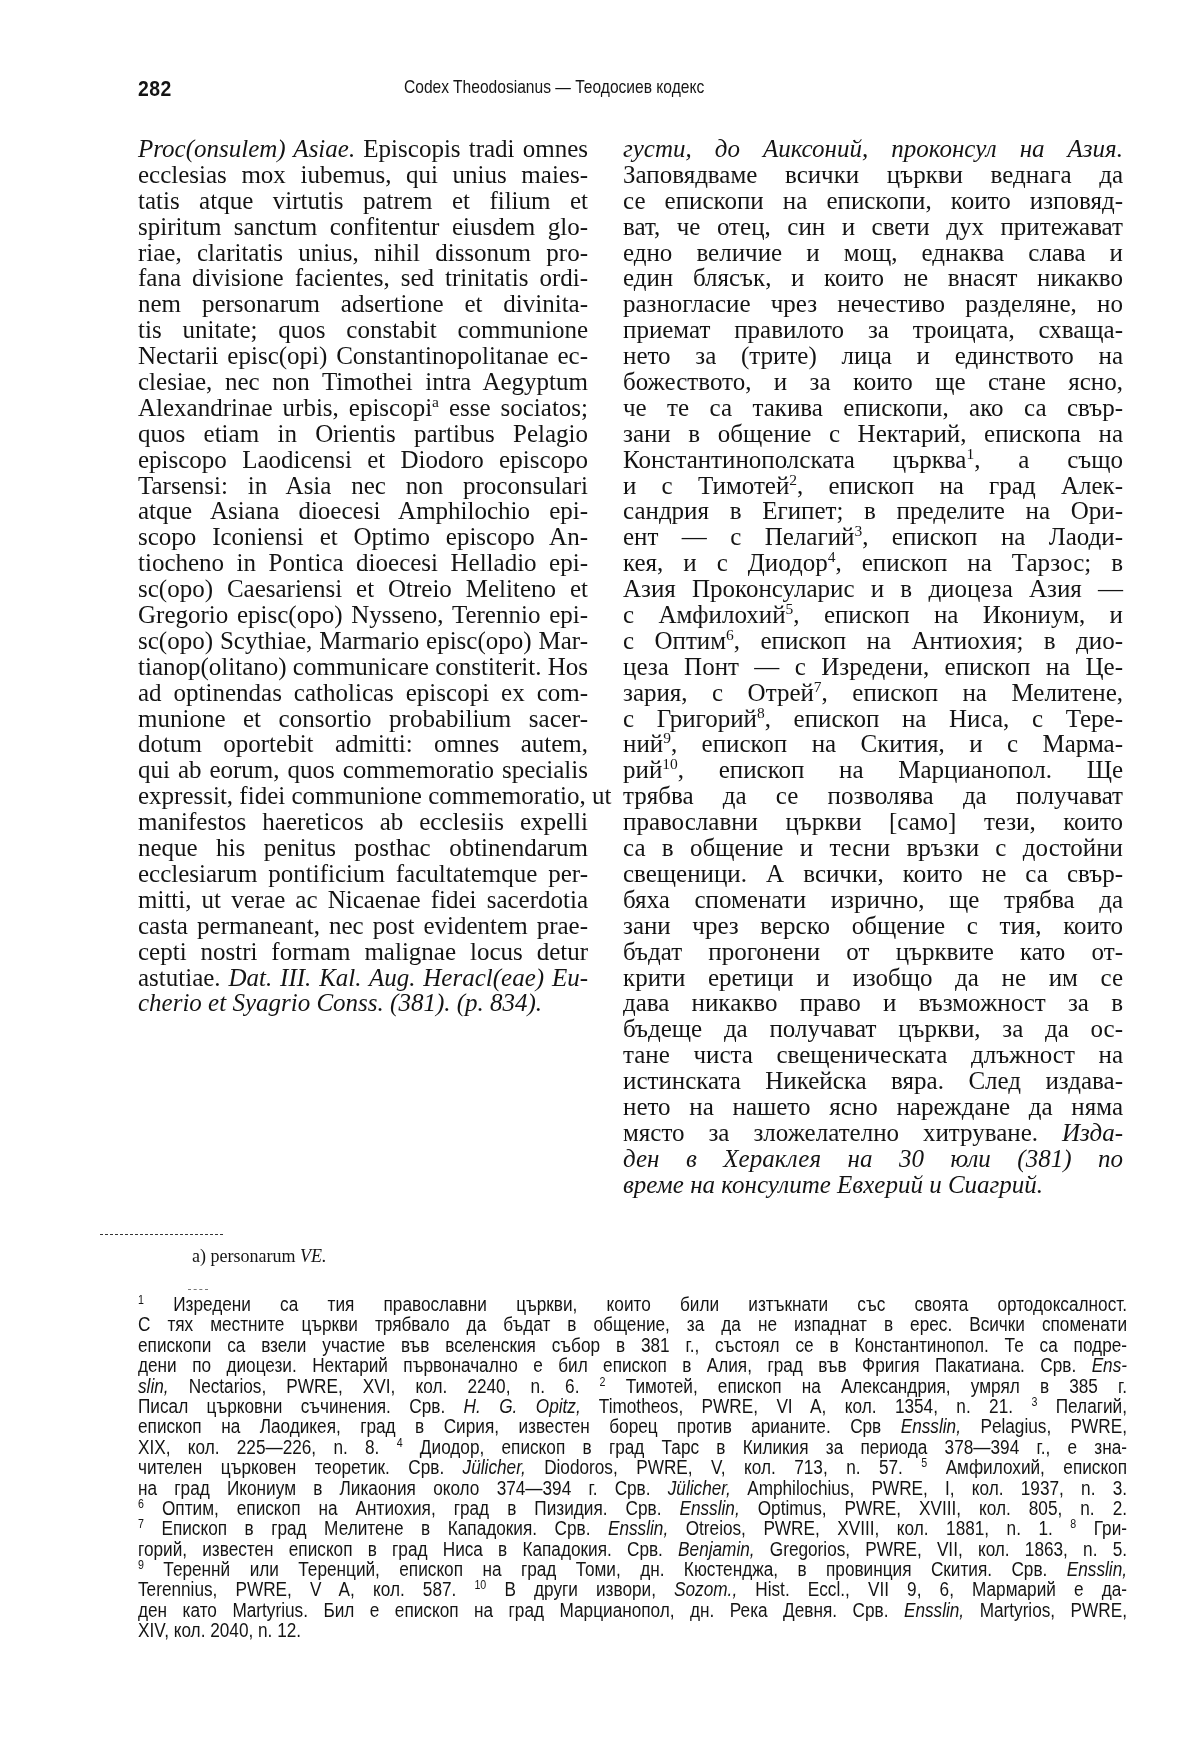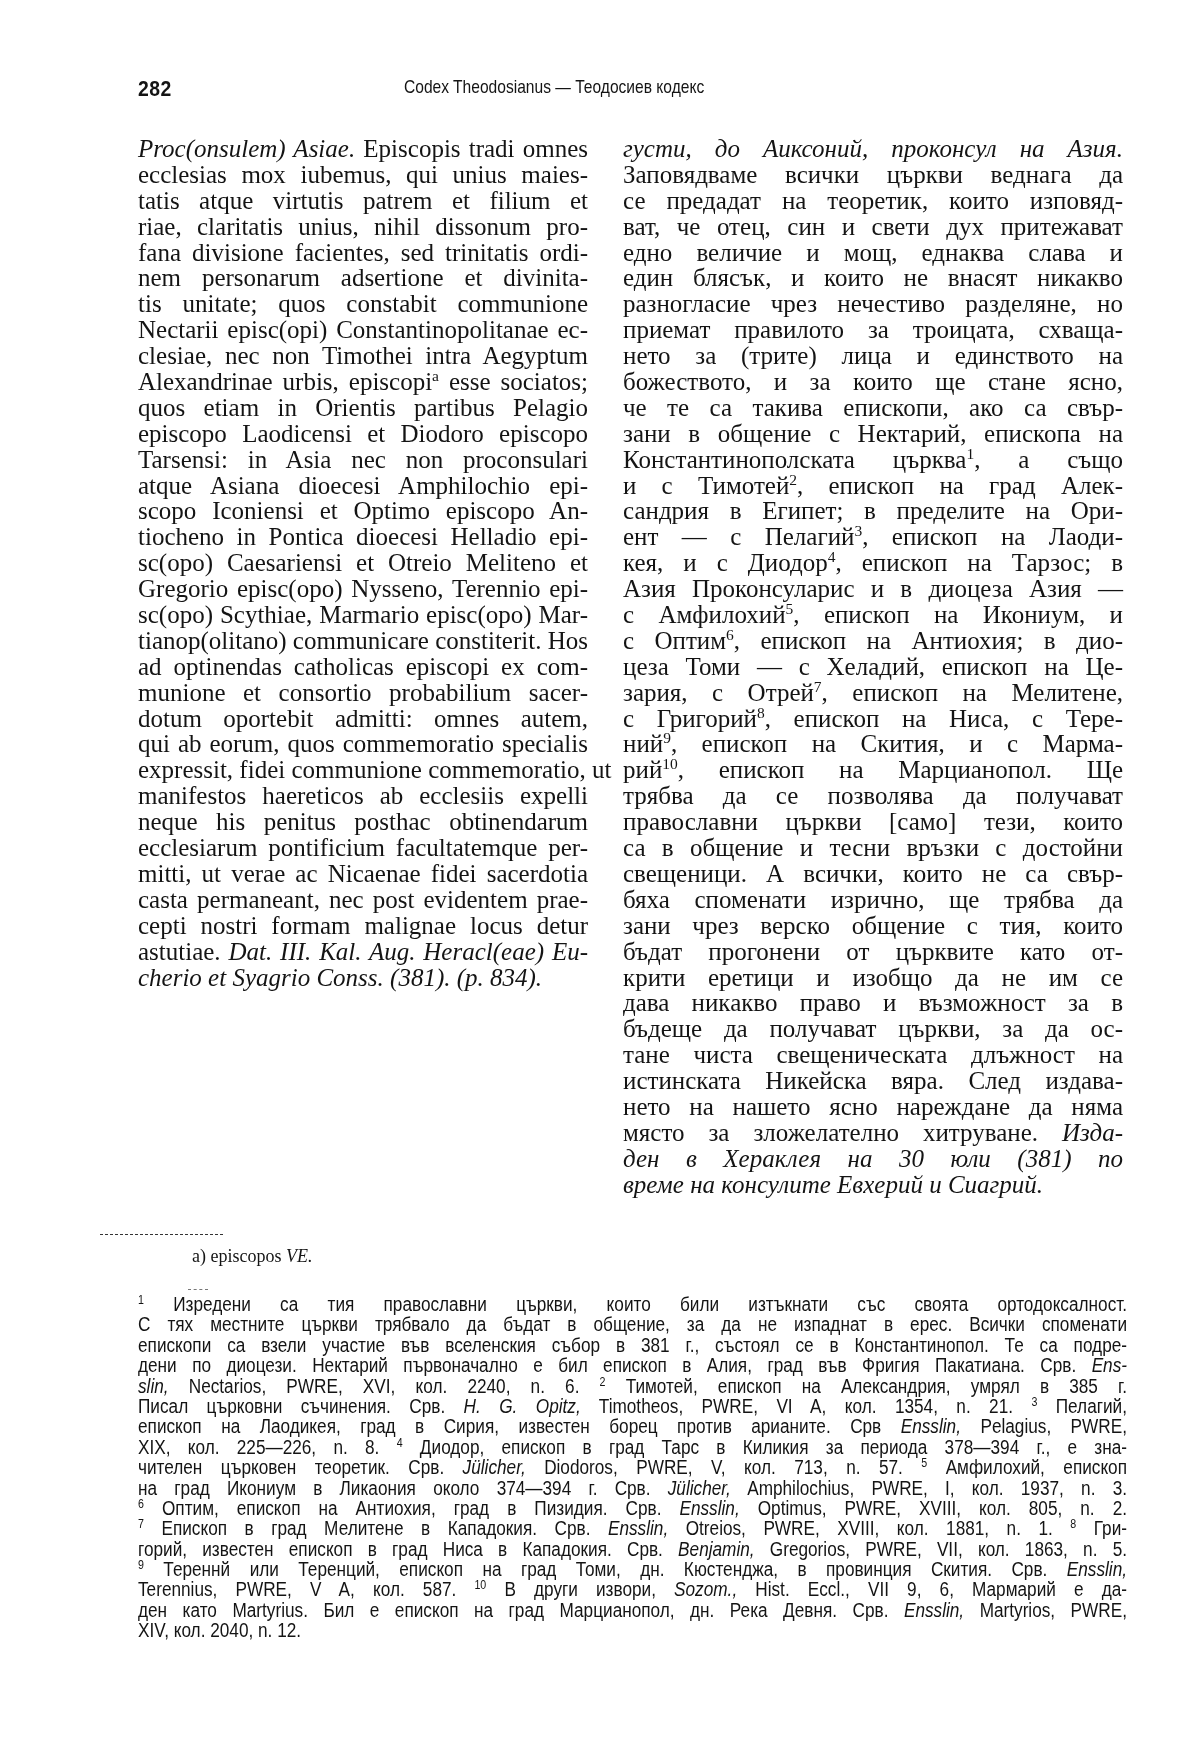--- a/index.html
+++ b/index.html
@@ -39,20 +39,21 @@
 
   <div class="running-head">
     <span class="page-number">282</span>
     <span class="header-title">Codex Theodosianus — Теодосиев кодекс</span>
   </div>
 
   <div class="col col-left">
       <span class="line"><span class="it">Proc(onsulem) Asiae.</span><span> Episcopis tradi omnes</span></span>
       <span class="line"><span>ecclesias mox iubemus, qui unius maies-</span></span>
       <span class="line"><span>tatis atque virtutis patrem et filium et</span></span>
+      <span class="line"><span>spiritum sanctum confitentur eiusdem glo-</span></span>
       <span class="line"><span>riae, claritatis unius, nihil dissonum pro-</span></span>
       <span class="line"><span>fana divisione facientes, sed trinitatis ordi-</span></span>
       <span class="line"><span>nem personarum adsertione et divinita-</span></span>
       <span class="line"><span>tis unitate; quos constabit communione</span></span>
       <span class="line"><span>Nectarii episc(opi) Constantinopolitanae ec-</span></span>
       <span class="line"><span>clesiae, nec non Timothei intra Aegyptum</span></span>
       <span class="line"><span>Alexandrinae urbis, episcopi</span><sup>a</sup><span> esse sociatos;</span></span>
       <span class="line"><span>quos etiam in Orientis partibus Pelagio</span></span>
       <span class="line"><span>episcopo Laodicensi et Diodoro episcopo</span></span>
       <span class="line"><span>Tarsensi: in Asia nec non proconsulari</span></span>
@@ -74,39 +75,39 @@
       <span class="line"><span>mitti, ut verae ac Nicaenae fidei sacerdotia</span></span>
       <span class="line"><span>casta permaneant, nec post evidentem prae-</span></span>
       <span class="line"><span>cepti nostri formam malignae locus detur</span></span>
       <span class="line"><span>astutiae. </span><span class="it">Dat. III. Kal. Aug. Heracl(eae) Eu-</span></span>
       <span class="line last"><span class="it">cherio et Syagrio Conss. (381). (p. 834).</span></span>
     </div>
 
   <div class="col col-right">
       <span class="line"><span class="it">густи, до Auксоний, проконсул на Азия.</span></span>
       <span class="line"><span>Заповядваме всички църкви веднага да</span></span>
-      <span class="line"><span>се предадат на теоретик, които изповяд-</span></span>
+      <span class="line"><span>се епископи на епископи, които изповяд-</span></span>
       <span class="line"><span>ват, че отец, син и свети дух притежават</span></span>
       <span class="line"><span>едно величие и мощ, еднаква слава и</span></span>
       <span class="line"><span>един блясък, и които не внасят никакво</span></span>
       <span class="line"><span>разногласие чрез нечестиво разделяне, но</span></span>
       <span class="line"><span>приемат правилото за троицата, схваща-</span></span>
       <span class="line"><span>нето за (трите) лица и единството на</span></span>
       <span class="line"><span>божеството, и за които ще стане ясно,</span></span>
       <span class="line"><span>че те са такива епископи, ако са свър-</span></span>
       <span class="line"><span>зани в общение с Нектарий, епископа на</span></span>
       <span class="line"><span>Константинополската църква</span><sup>1</sup><span>, а също</span></span>
       <span class="line"><span>и с Тимотей</span><sup>2</sup><span>, епископ на град Алек-</span></span>
       <span class="line"><span>сандрия в Египет; в пределите на Ори-</span></span>
       <span class="line"><span>ент — с Пелагий</span><sup>3</sup><span>, епископ на Лаоди-</span></span>
       <span class="line"><span>кея, и с Диодор</span><sup>4</sup><span>, епископ на Тарзос; в</span></span>
       <span class="line"><span>Азия Проконсуларис и в диоцеза Азия —</span></span>
       <span class="line"><span>с Амфилохий</span><sup>5</sup><span>, епископ на Икониум, и</span></span>
       <span class="line"><span>с Оптим</span><sup>6</sup><span>, епископ на Антиохия; в дио-</span></span>
-      <span class="line"><span>цеза Томи — с Хеладий, епископ на Це-</span></span>
+      <span class="line"><span>цеза Понт — с Изредени, епископ на Це-</span></span>
       <span class="line"><span>зария, с Отрей</span><sup>7</sup><span>, епископ на Мелитене,</span></span>
       <span class="line"><span>с Григорий</span><sup>8</sup><span>, епископ на Ниса, с Тере-</span></span>
       <span class="line"><span>ний</span><sup>9</sup><span>, епископ на Скития, и с Марма-</span></span>
       <span class="line"><span>рий</span><sup>10</sup><span>, епископ на Марцианопол. Ще</span></span>
       <span class="line"><span>трябва да се позволява да получават</span></span>
       <span class="line"><span>православни църкви [само] тези, които</span></span>
       <span class="line"><span>са в общение и тесни връзки с достойни</span></span>
       <span class="line"><span>свещеници. А всички, които не са свър-</span></span>
       <span class="line"><span>бяха споменати изрично, ще трябва да</span></span>
       <span class="line"><span>зани чрез верско общение с тия, които</span></span>
@@ -117,21 +118,21 @@
       <span class="line"><span>тане чиста свещеническата длъжност на</span></span>
       <span class="line"><span>истинската Никейска вяра. След издава-</span></span>
       <span class="line"><span>нето на нашето ясно нареждане да няма</span></span>
       <span class="line"><span>място за зложелателно хитруване. </span><span class="it">Изда-</span></span>
       <span class="line"><span class="it">ден в Хераклея на 30 юли (381) по</span></span>
       <span class="line last"><span class="it">време на консулите Евхерий и Сиагрий.</span></span>
     </div>
 
   <div class="rule-short"></div>
 
-  <div class="crit-note"><span>a) episcopos </span><span class="it">VE.</span></div>
+  <div class="crit-note"><span>a) personarum </span><span class="it">VE.</span></div>
 
   <div class="rule-tiny"></div>
 
   <div class="footnotes">
       <span class="fn-line"><span>      </span><sup>1</sup><span> Изредени са тия православни църкви, които били изтъкнати със своята ортодоксалност.</span></span>
       <span class="fn-line"><span>С тях местните църкви трябвало да бъдат в общение, за да не изпаднат в ерес. Всички споменати</span></span>
       <span class="fn-line"><span>епископи са взели участие във вселенския събор в 381 г., състоял се в Константинопол. Те са подре-</span></span>
       <span class="fn-line"><span>дени по диоцези. Нектарий първоначално е бил епископ в Алия, град във Фригия Пакатиана. Срв. </span><span class="it">Ens-</span></span>
       <span class="fn-line"><span class="it">slin,</span><span> Nectarios, PWRE, XVI, кол. 2240, n. 6.    </span><sup>2</sup><span> Тимотей, епископ на Александрия, умрял в 385 г.</span></span>
       <span class="fn-line"><span>Писал църковни съчинения. Срв. </span><span class="it">H. G. Opitz,</span><span> Timotheos, PWRE, VI A, кол. 1354, n. 21.    </span><sup>3</sup><span> Пелагий,</span></span>

